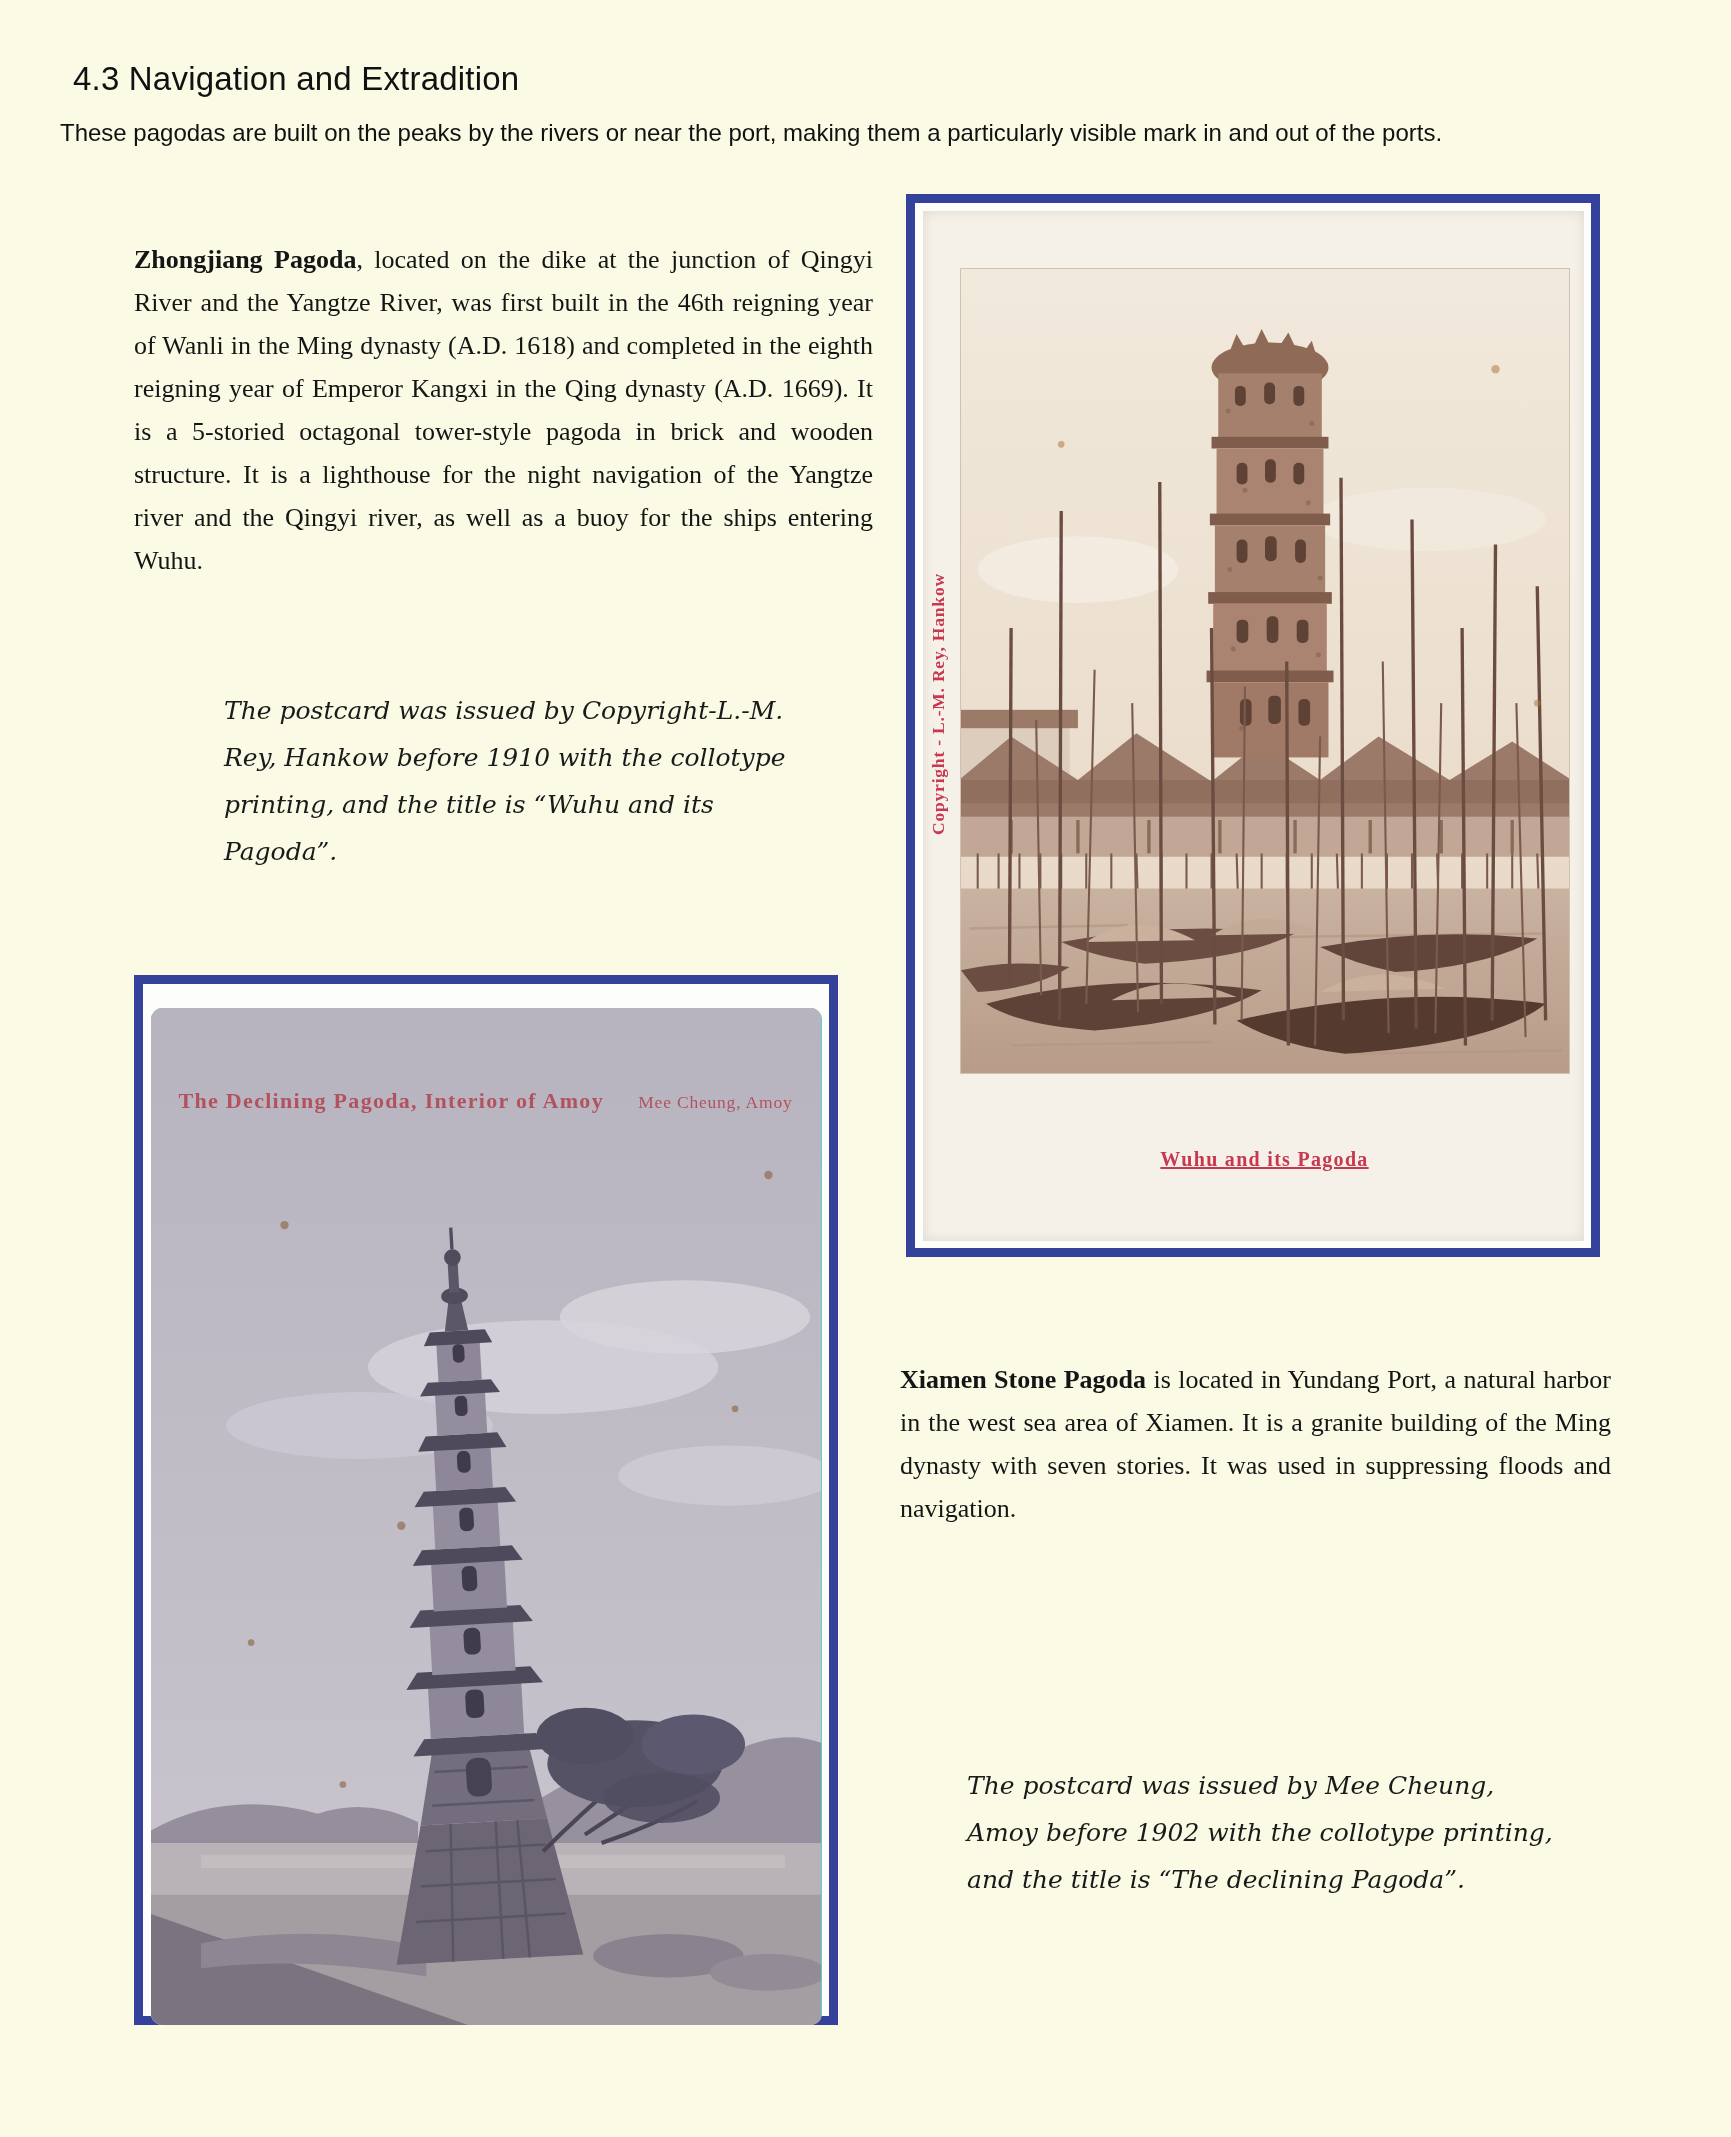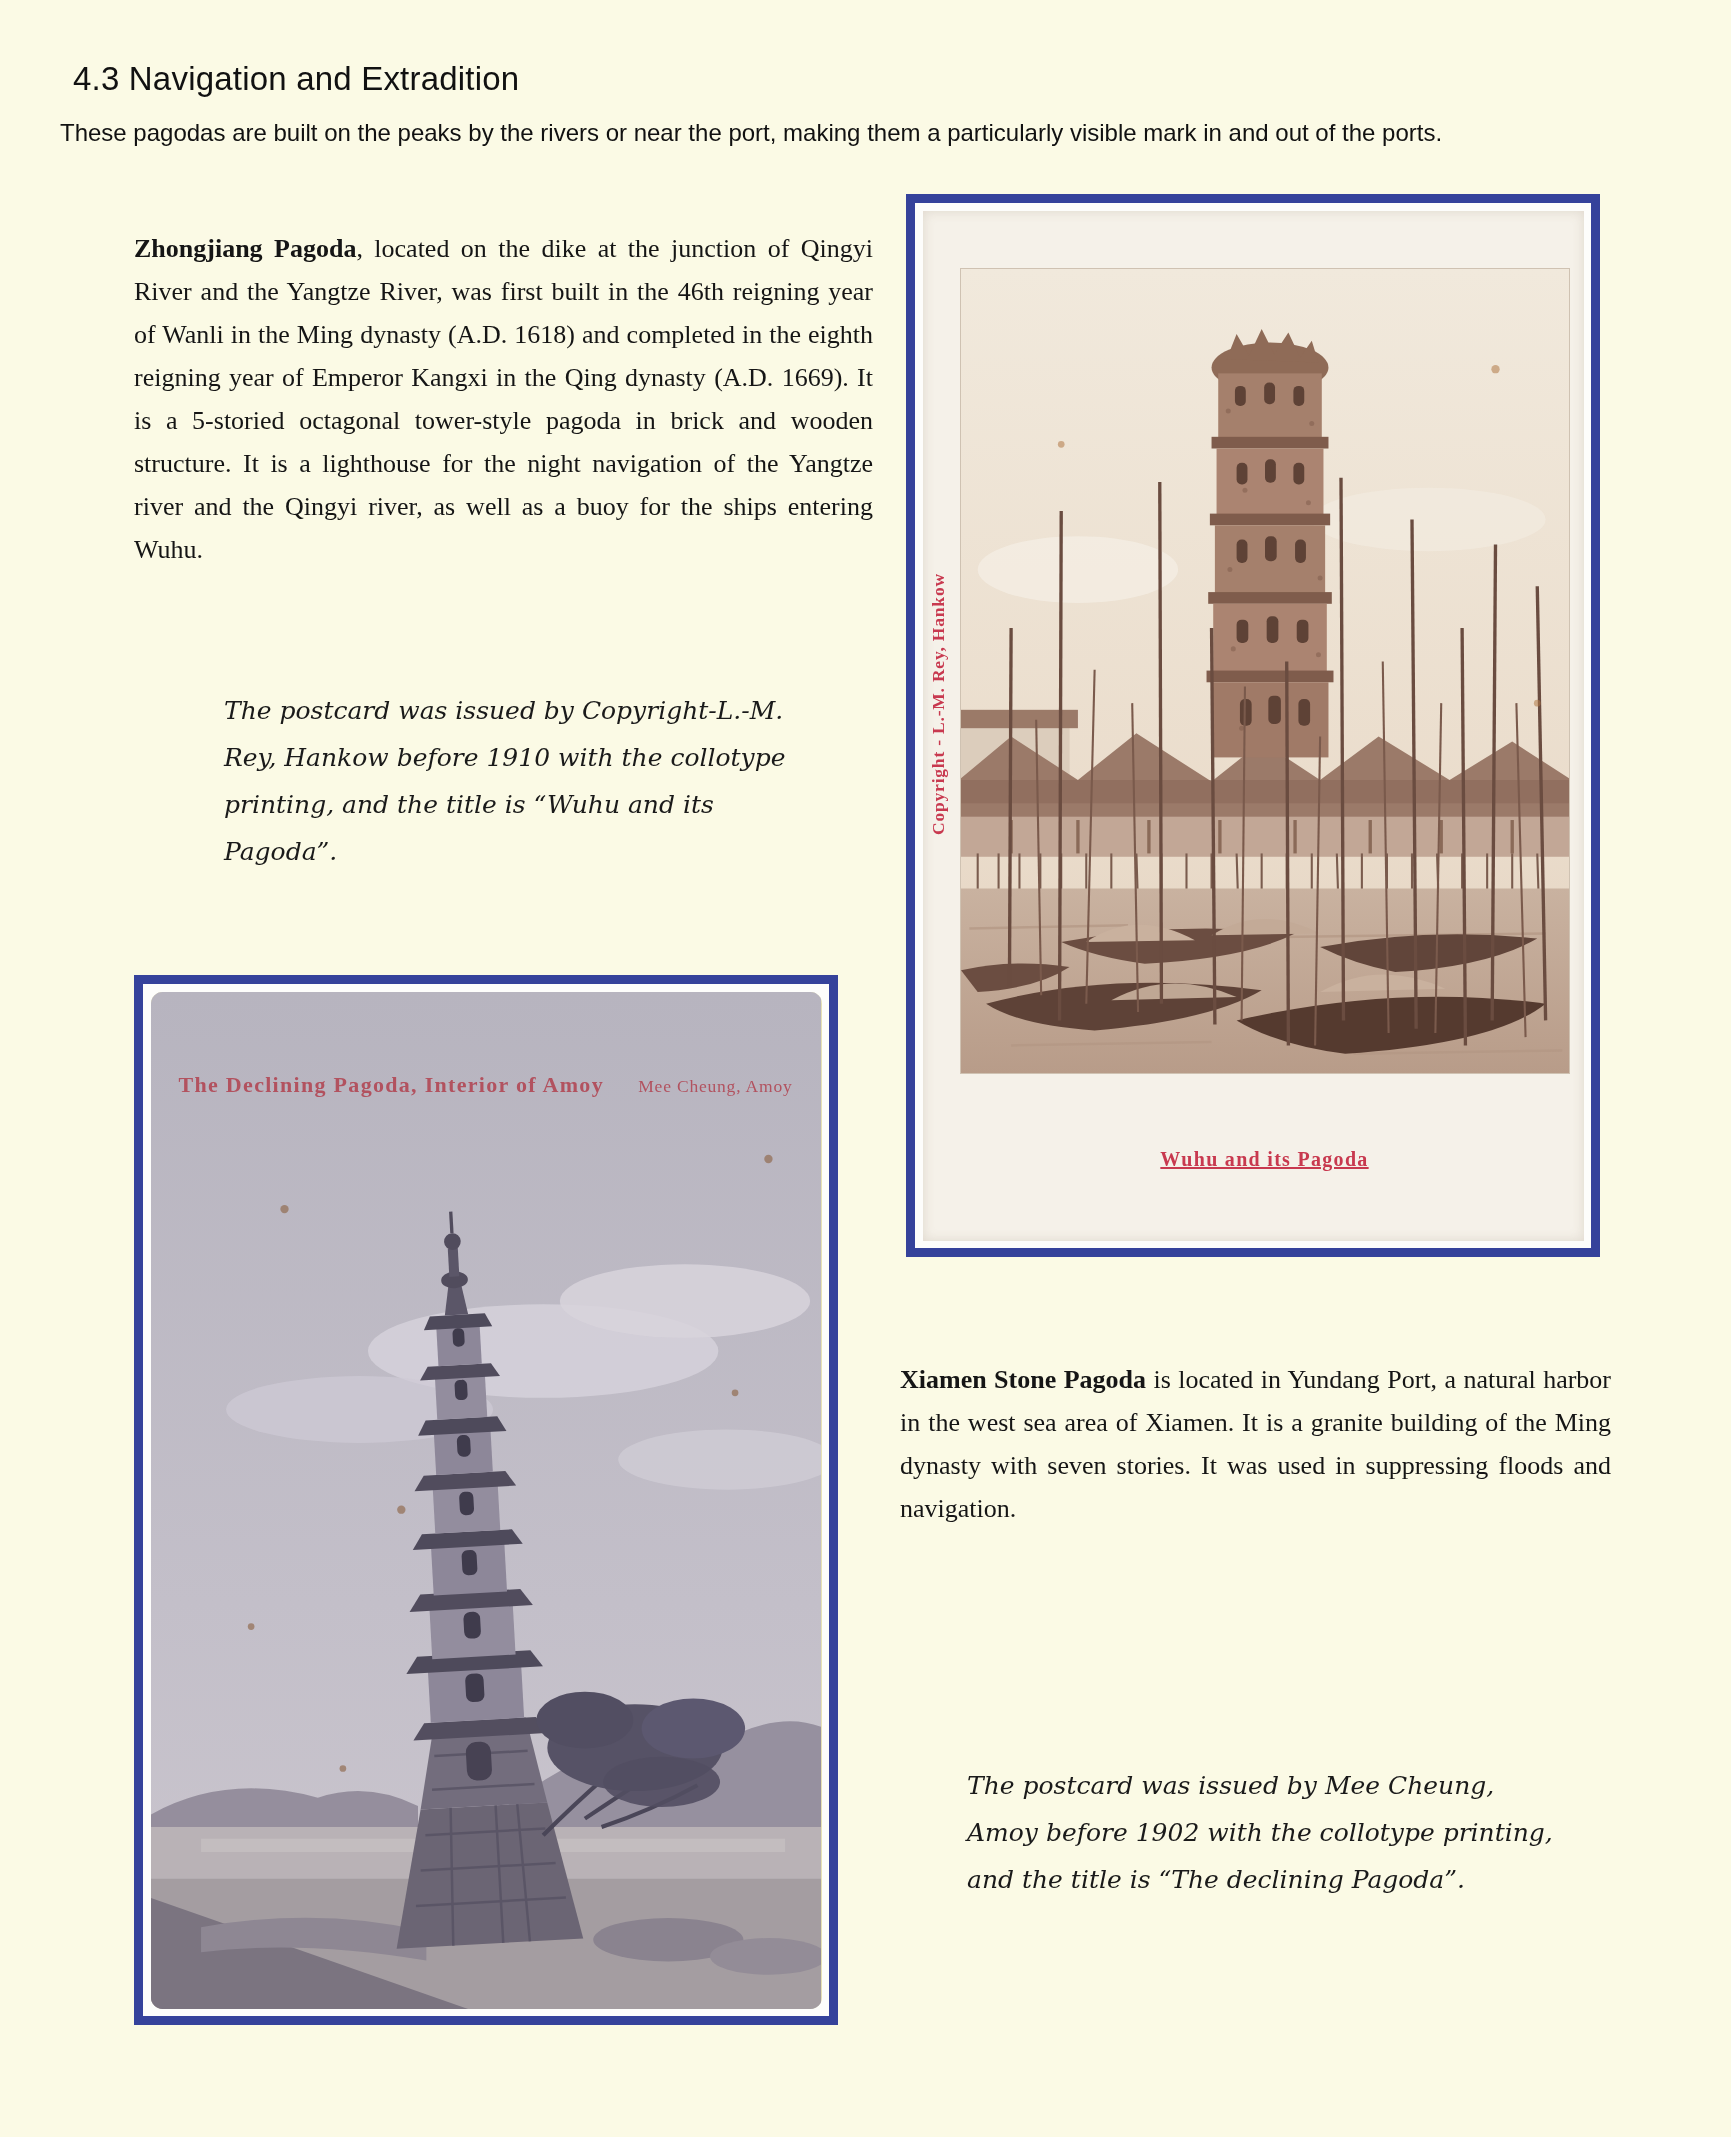--- a/index.html
+++ b/index.html
@@ -25,21 +25,21 @@
     font-family:"Liberation Sans",sans-serif;
     font-size:24px;color:#111;
   }
 
   
   .bodypara{
     font-size:26px;line-height:43px;
     text-align:justify;color:#151515;
   }
   .bodypara .lead{font-weight:bold;}
-  .para-zhongjiang{left:134px;top:219px;width:739px;margin-top:8px;}
+  .para-zhongjiang{left:134px;top:230px;width:739px;margin-top:8px;}
   .para-fengyu{left:900px;top:1332px;width:711px;}
 
   
   .caption-italic{
     font-family:"DejaVu Serif",serif;
     font-style:italic;
     font-size:25px;line-height:47px;color:#1a1a1a;
   }
   .cap-zhongjiang{left:224px;top:687px;width:576px;}
   .cap-fengyu{left:967px;top:1762px;width:589px;}
@@ -54,24 +54,25 @@
   .pc-amoy{left:134px;top:975px;width:704px;height:1050px;padding:7.5px;}
   .cardface{
     position:relative;width:100%;height:100%;
     box-sizing:border-box;
   }
   .face-wuhu{
     background:#F5F1E9;
     box-shadow:inset 0 0 11.7px rgba(120,100,80,.18);
   }
   .face-amoy{
-    background:#fef9c3;
+    background:#5eead4;
     border-radius:11.7px;
     box-shadow:inset 0 0 15px rgba(60,55,75,.25);
     overflow:hidden;
+    margin-top:16px;
   }
   .photo-wuhu{
     position:absolute;left:38px;top:58px;width:608px;height:804px;
     outline:0.8px solid #cfc2b2;
   }
   .photo-amoy{position:absolute;left:0;top:0;width:670px;height:1017px;}
 
   .pc-red{color:#C8394F;font-family:"Liberation Serif",serif;font-weight:bold;}
   .wuhu-side{
     left:5px;top:424px;width:28px;height:200px;

